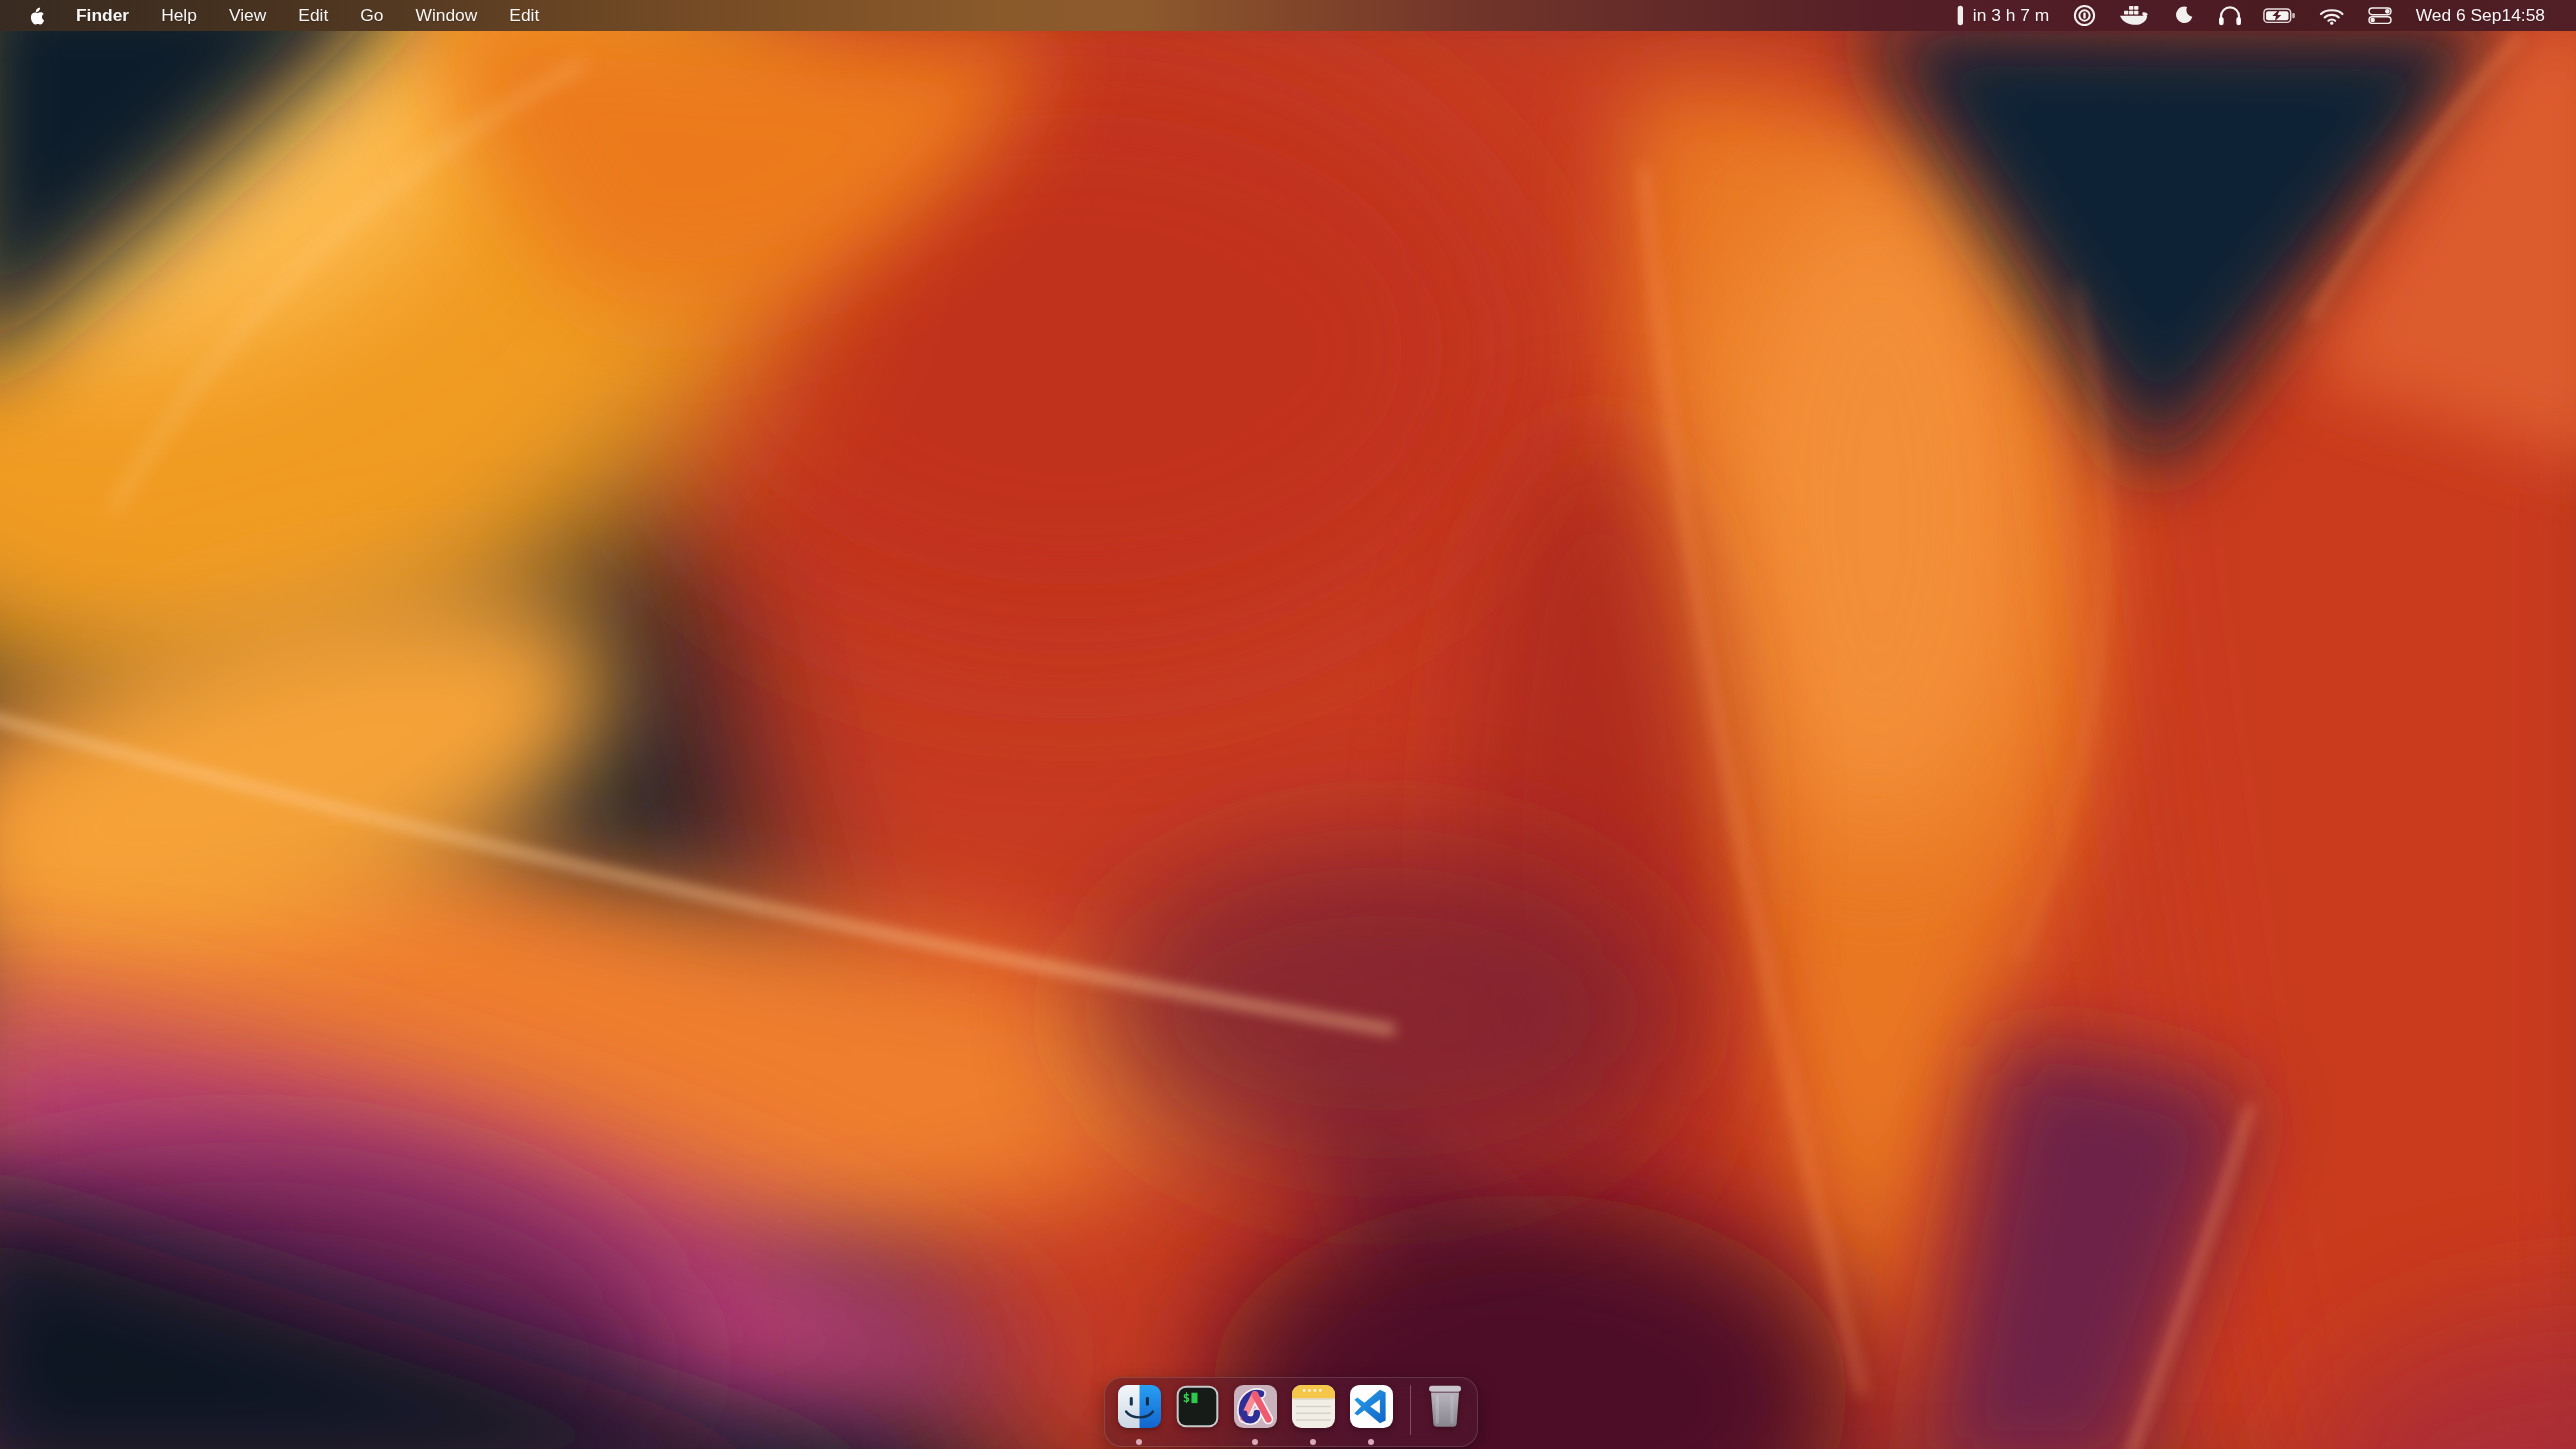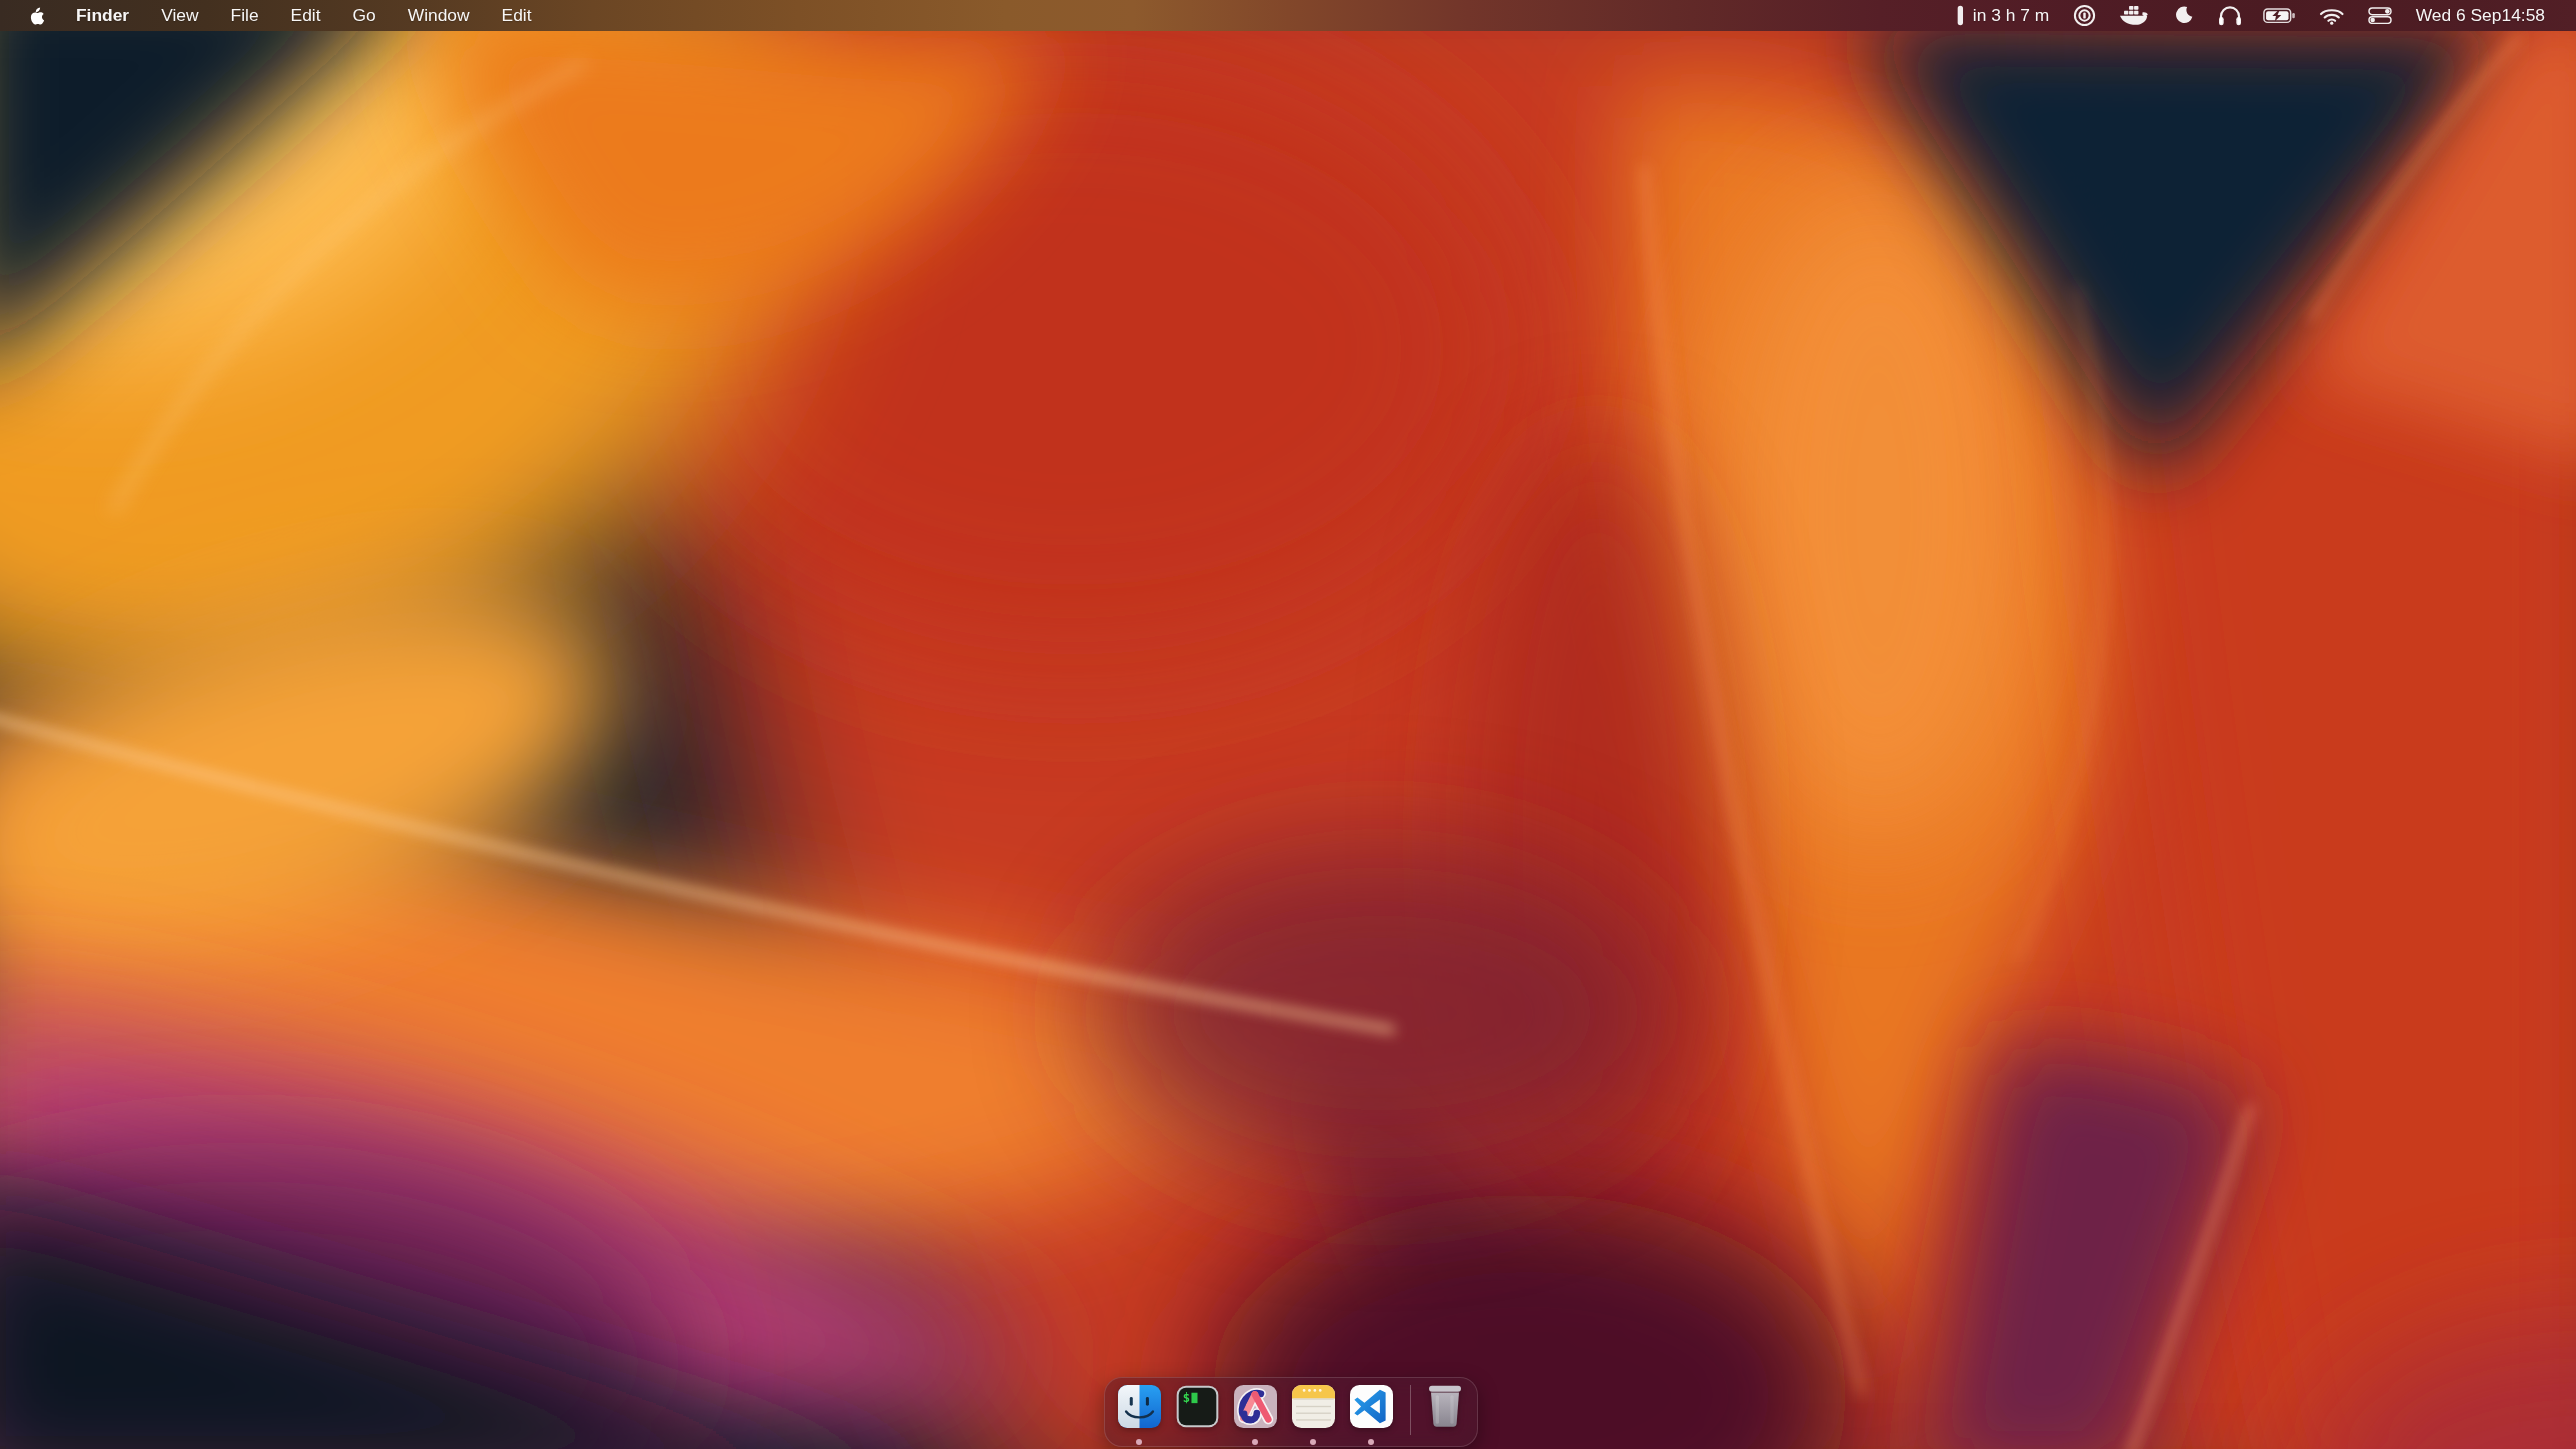--- a/index.html
+++ b/index.html
@@ -125,22 +125,22 @@
   </svg>
 
   <div class="menubar">
     <div class="mb-left">
       <span class="apple-wrap mb-item">
         <svg width="16" height="19.5" viewBox="0 0 24 29">
           <path fill="#ffffff" d="M16.4,7.1c1.1-1.3,1.9-3.2,1.7-5.1c-1.6,.1-3.6,1.1-4.7,2.4 c-1,1.2-1.9,3.1-1.7,4.9C13.5,9.5,15.3,8.4,16.4,7.1z M20.9,16.3c0-3,2.5-4.4,2.6-4.5c-1.4-2.1-3.6-2.4-4.4-2.4 c-1.9-.2-3.7,1.1-4.6,1.1c-1,0-2.4-1.1-4-1c-2.1,0-4,1.2-5.1,3.1c-2.2,3.7-.6,9.2,1.5,12.2c1,1.5,2.3,3.1,3.9,3 c1.5-.1,2.1-1,4-1c1.8,0,2.4,1,4,.9c1.7,0,2.7-1.5,3.7-3c1.2-1.7,1.7-3.4,1.7-3.5C24.1,21.2,20.9,19.9,20.9,16.3z"></path>
         </svg>
       </span>
       <span class="mb-item bold">Finder</span>
+      <span class="mb-item">Help</span>
       <span class="mb-item">View</span>
-      <span class="mb-item">File</span>
       <span class="mb-item">Edit</span>
       <span class="mb-item">Go</span>
       <span class="mb-item">Window</span>
       <span class="mb-item">Edit</span>
     </div>
 
     <div class="mb-right">
       <span class="st">
         <svg width="6.7" height="21" viewBox="0 0 10 31">
             <rect x="1" y="1" width="8" height="29" rx="4" fill="rgba(255,255,255,.92)"></rect>

